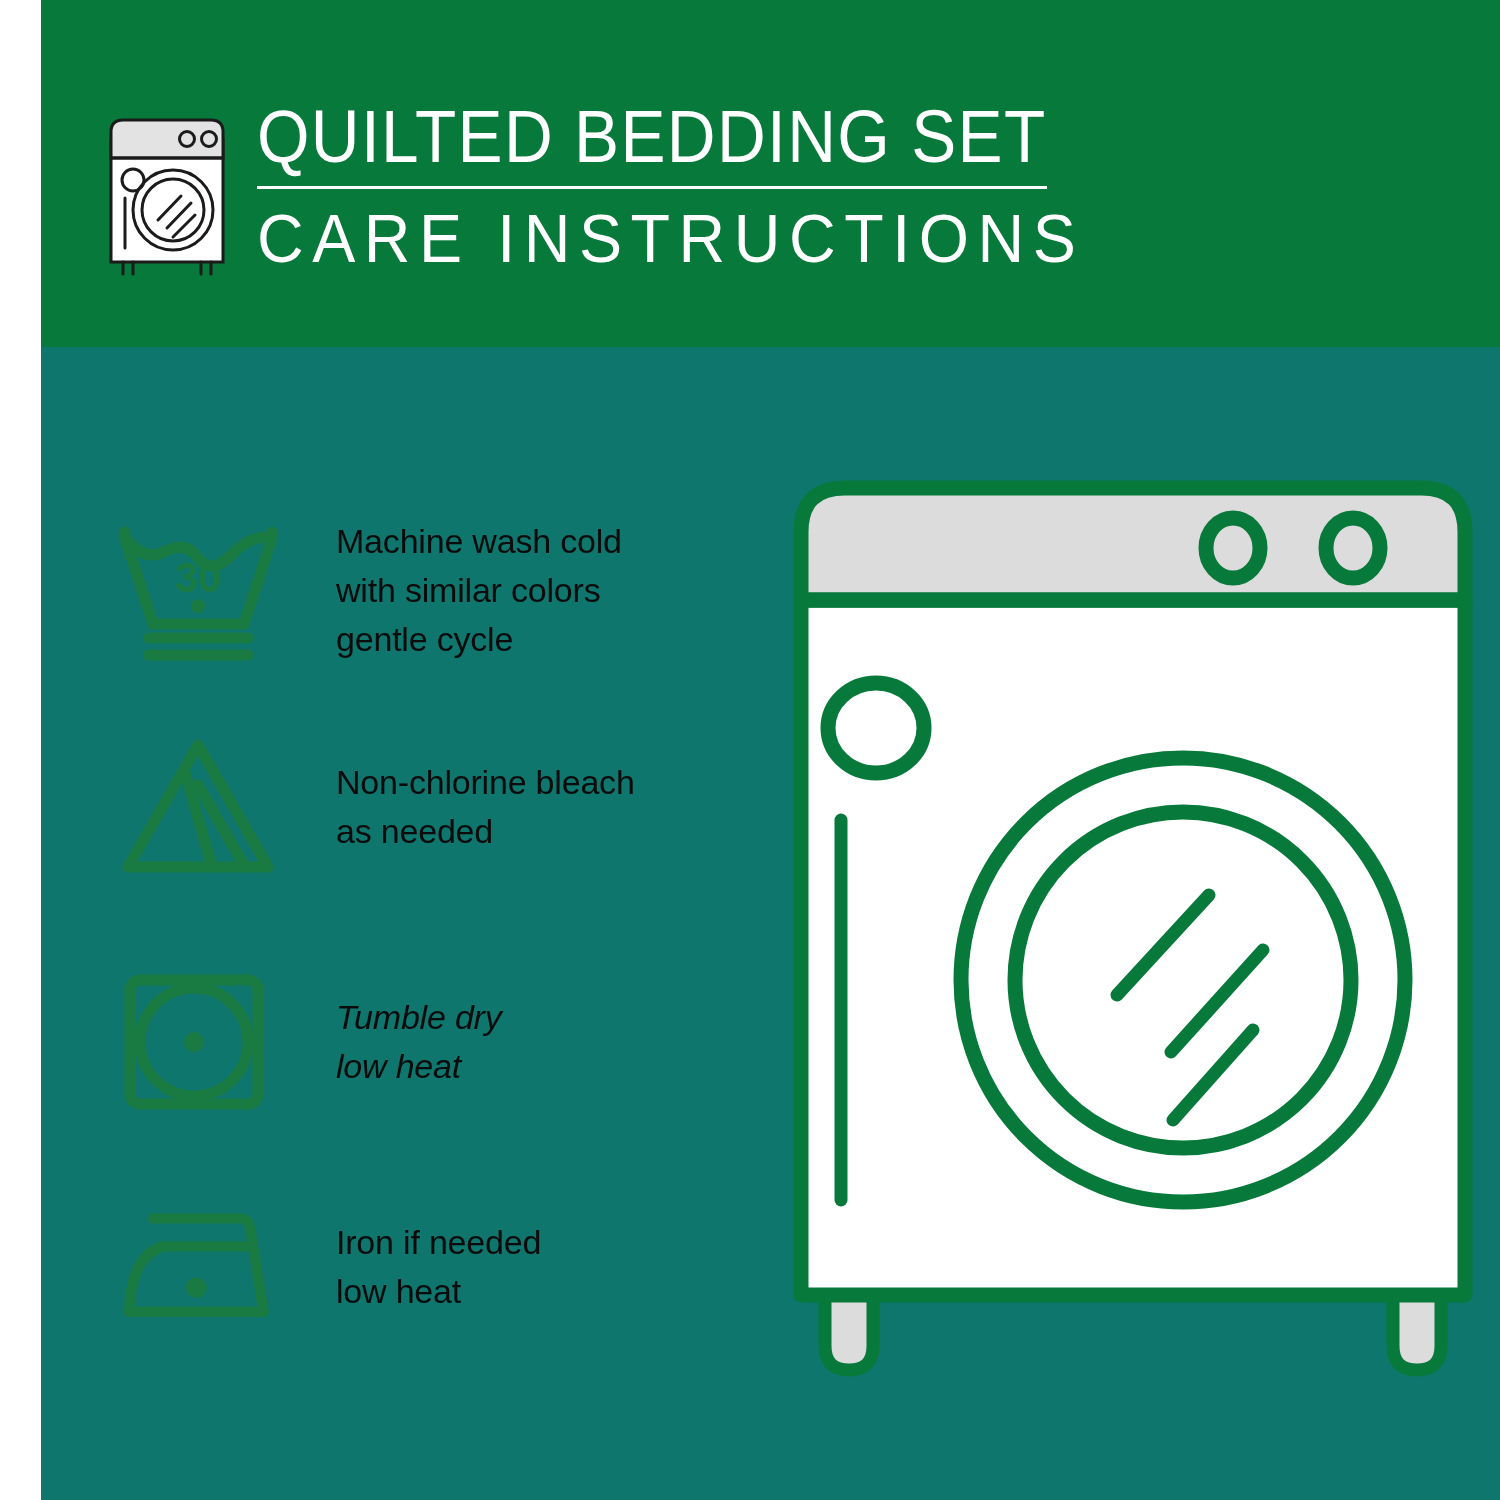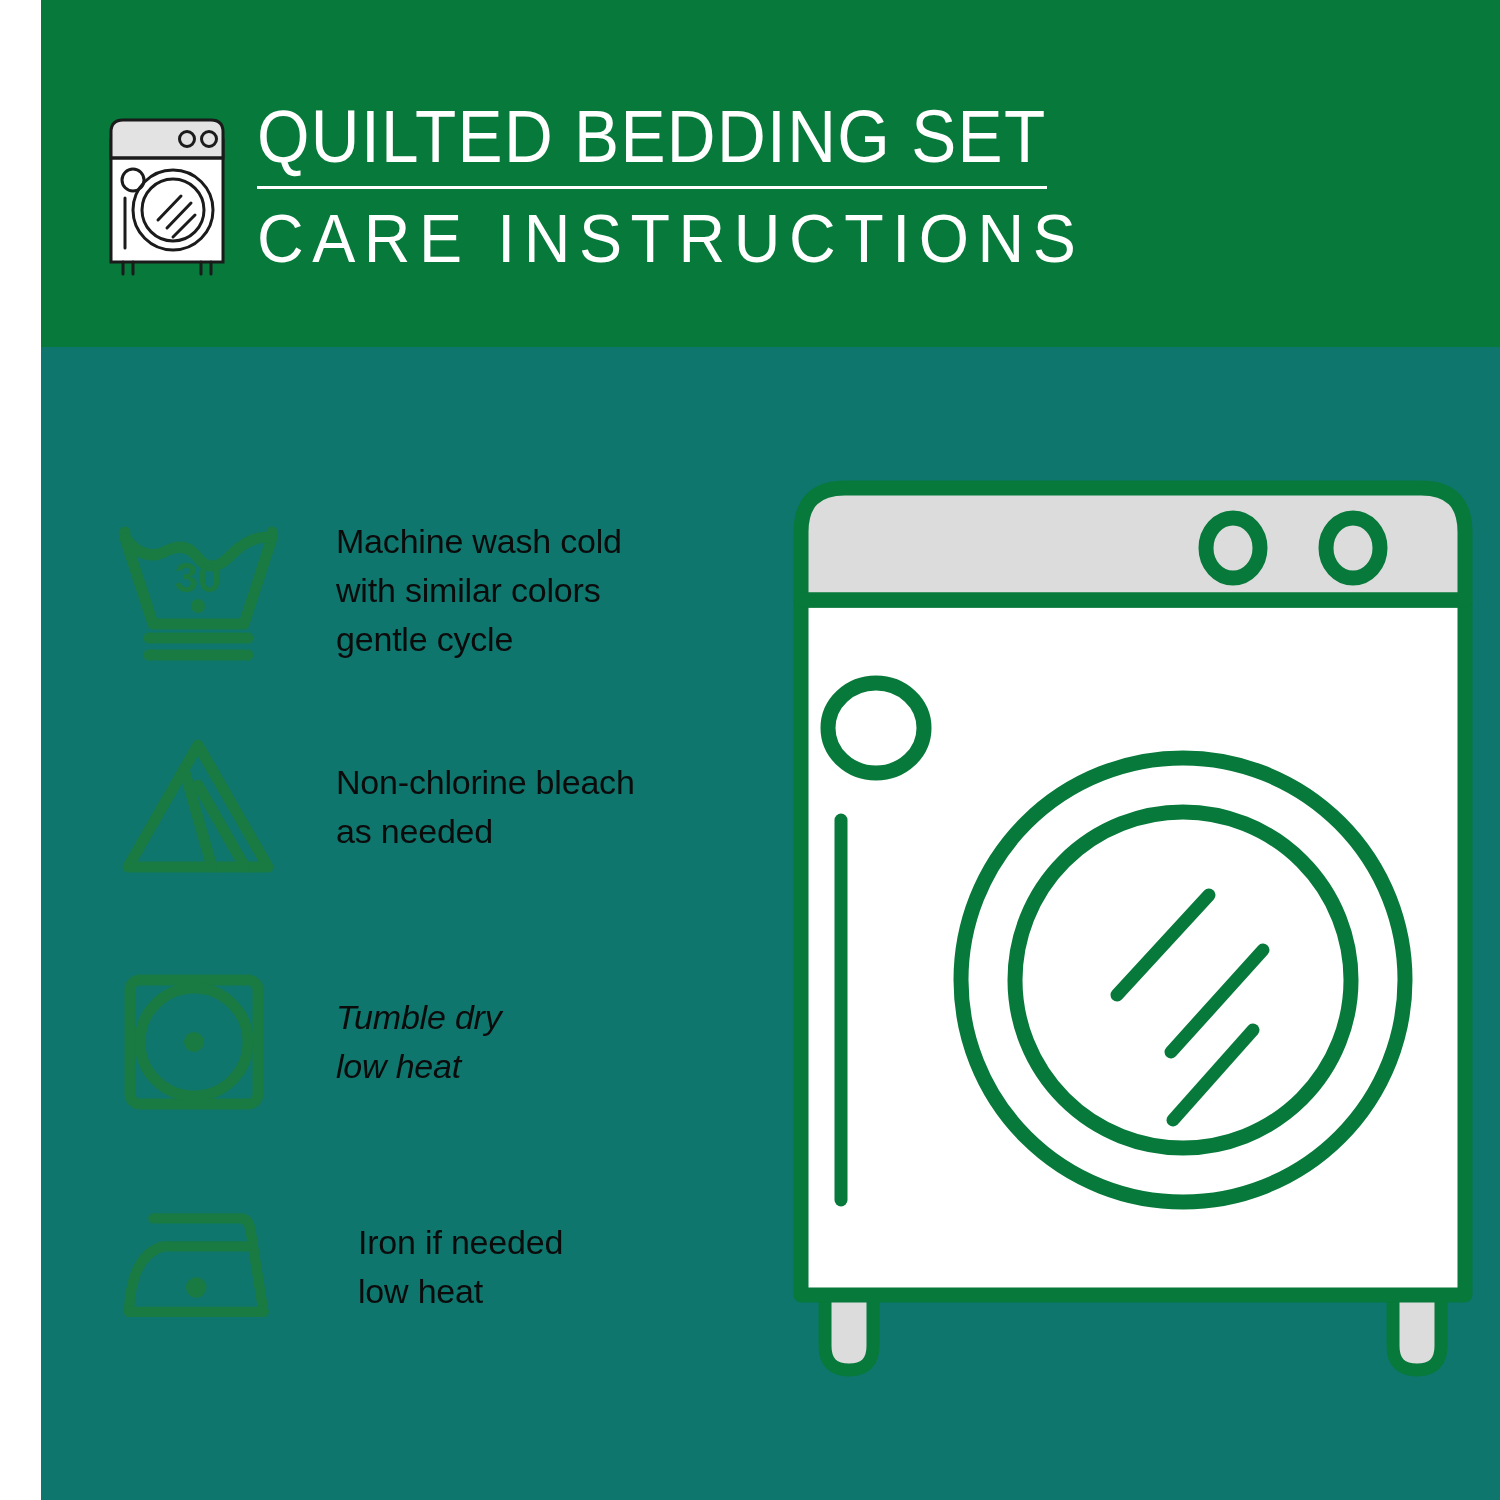--- a/index.html
+++ b/index.html
@@ -91,21 +91,21 @@
   .care-row {
     position: absolute;
     left: 75px;
     display: flex;
     align-items: center;
     width: 640px;
   }
   .care-row-0 { top: 168px; }
   .care-row-1 { top: 385px; }
   .care-row-2 { top: 620px; font-style: italic; }
-  .care-row-3 { top: 845px; gap: 22px; }
+  .care-row-3 { top: 845px; }
 
   .care-symbol {
     flex: 0 0 auto;
     width: 168px;
     height: 150px;
     display: flex;
     align-items: center;
     justify-content: flex-start;
   }
   .care-label {

